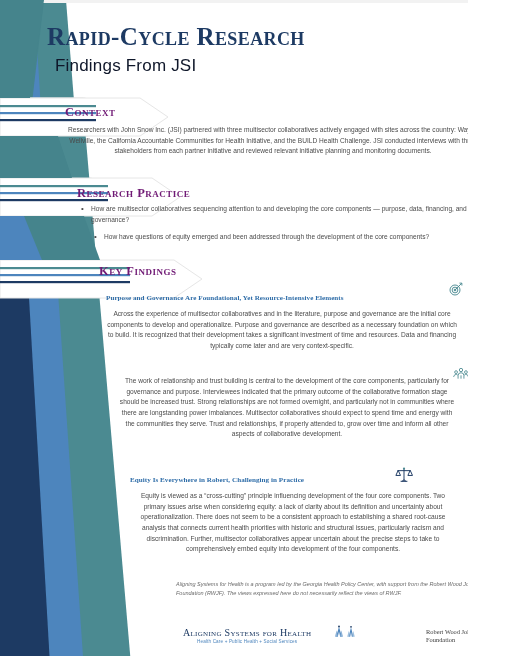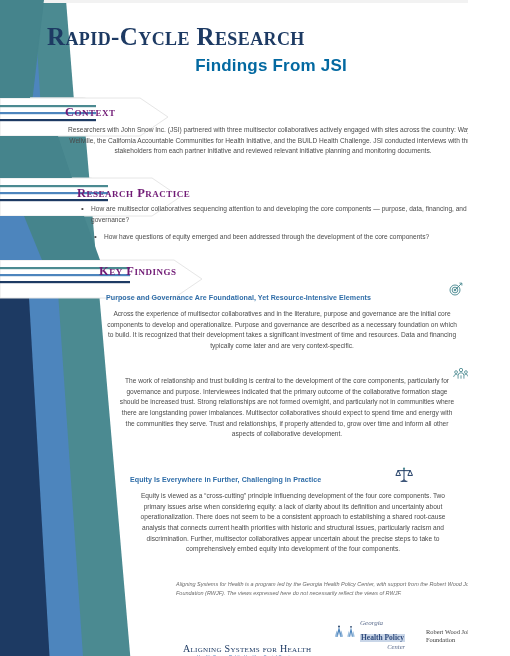--- a/index.html
+++ b/index.html
@@ -26,25 +26,24 @@
     font-size:25px;
     letter-spacing:.4px;
     color:#1d3a63;
     line-height:1.06;
     margin:0;
     white-space:nowrap;
   }
   .doc-subtitle{
     font-family:"Liberation Sans", sans-serif;
     font-size:17px;
-    color:#0369a1;
+    color:#0f172a;
     margin:5px 0 0 8px;
-    font-weight:700;
+    font-weight:400;
     letter-spacing:.2px;
-    text-align:center;
   }
 
   .sec-head{
     position:absolute;
     font-family:"Liberation Serif", serif;
     font-variant:small-caps;
     font-weight:bold;
     font-size:12.5px;
     letter-spacing:.5px;
     color:#701a75;
@@ -86,20 +85,21 @@
 
   .finding{position:absolute;width:auto;}
   .finding-head{
     font-size:7.1px;
     font-weight:bold;
     color:#2f6da8;
     letter-spacing:.05px;
     white-space:nowrap;
     display:inline-block;
     vertical-align:middle;
+    font-family:Liberation Serif, serif;
   }
   .finding-body{
     font-size:6.6px;
     line-height:1.62;
     color:#4b4b4b;
     text-align:center;
     margin-top:3px;
   }
   #finding-0{left:106px;top:288px;width:352px;}
   #finding-1{left:118px;top:373px;width:338px;}
@@ -127,21 +127,20 @@
     position:absolute;left:0;top:616px;width:510px;height:40px;
   }
   .logo-ash{position:absolute;left:183px;top:11px;text-align:center;}
   .logo-ash .l1{
     font-family:"Liberation Serif", serif;
     font-variant:small-caps;
     font-size:10px;
     letter-spacing:.3px;
     color:#1d3a63;
     white-space:nowrap;
-    margin-top:16px;
   }
   .logo-ash .l2{
     font-size:4.6px;
     color:#4d85bd;
     letter-spacing:.15px;
     margin-top:1px;
     white-space:nowrap;
   }
   .ash-mark{position:absolute;left:332px;top:9px;}
   .ghpc-mark{position:absolute;left:344px;top:625px;}
@@ -320,21 +319,21 @@
     <div class="finding" id="finding-0">
       <div class="finding-head">Purpose and Governance Are Foundational, Yet Resource-Intensive Elements</div>
       <div class="finding-body">Across the experience of multisector collaboratives and in the literature, purpose and governance are the initial core components to develop and operationalize. Purpose and governance are described as a necessary foundation on which to build. It is recognized that their development takes a significant investment of time and resources. Data and financing typically come later and are very context-specific.</div>
     </div>
 
     <div class="finding" id="finding-1">
       <div class="finding-body">The work of relationship and trust building is central to the development of the core components, particularly for governance and purpose. Interviewees indicated that the primary outcome of the collaborative formation stage should be increased trust. Strong relationships are not formed overnight, and particularly not in communities where there are longstanding power imbalances. Multisector collaboratives should expect to spend time and energy with the communities they serve. Trust and relationships, if properly attended to, grow over time and inform all other aspects of collaborative development.</div>
     </div>
 
     <div class="finding" id="finding-2">
-      <div class="finding-head">Equity Is Everywhere in Further, Challenging in Practice</div>
+      <div class="finding-head">Equity Is Everywhere in Robert, Challenging in Practice</div>
       <div class="finding-body">Equity is viewed as a “cross-cutting” principle influencing development of the four core components. Two primary issues arise when considering equity: a lack of clarity about its definition and uncertainty about operationalization. There does not seem to be a consistent approach to establishing a shared root-cause analysis that connects current health priorities with historic and structural issues, particularly racism and discrimination. Further, multisector collaboratives appear uncertain about the precise steps to take to comprehensively embed equity into development of the four components.</div>
     </div>
 
     <div class="f-icons" id="icons-0">
       <svg class="icon" width="16" height="16" viewBox="0 0 24 24" fill="none" stroke="#4b8a91" stroke-width="1.4">
         <circle cx="10.5" cy="13.5" r="7.5"></circle>
         <circle cx="10.5" cy="13.5" r="4.3"></circle>
         <circle cx="10.5" cy="13.5" r="1.3" fill="#4b8a91"></circle>
         <path d="M10.5 13.5 L20.5 3.5"></path>
         <path d="M17.2 3.2 L20.8 3.2 L20.8 6.8" stroke-linejoin="round"></path>
@@ -387,25 +386,20 @@
         <circle cx="12" cy="2.6" r="1.6" fill="#1d3a63"></circle>
       </svg>
     </div>
 
     <svg class="ghpc-mark" width="14" height="14" viewBox="0 0 24 24">
       <path d="M12 4 L16 20 H13.4 L12 12 L10.6 20 H8 Z" fill="#4d85bd"></path>
       <path d="M5.5 20 L8.2 10 L9.8 20 Z" fill="#9fc0de"></path>
       <path d="M18.5 20 L15.8 10 L14.2 20 Z" fill="#9fc0de"></path>
       <circle cx="12" cy="3.2" r="1.5" fill="#1d3a63"></circle>
     </svg>
-    <div class="ghpc-text">
-      <div class="g1">Georgia</div>
-      <div class="g2">Health Policy</div>
-      <div class="g3">Center</div>
-    </div>
 
     <div class="logo-rwjf">
       <div>Robert Wood Johnson</div>
       <div>Foundation</div>
     </div>
     <svg class="rwjf-mark" width="44" height="22" viewBox="0 0 44 22">
       <path d="M43 1 C33 5 24 11 16 19 C22 12 31 5 43 1 Z" fill="#8b7bb8"></path>
       <path d="M40 5 C31 8 22 13 14 20 C20 14 29 8 40 5 Z" fill="#9b8cc4"></path>
       <path d="M36 9 C28 11 20 15 12 21 C18 16 26 11 36 9 Z" fill="#ab9ed0"></path>
       <path d="M31 13 C25 14 18 17 10 21.5 C16 18 23 14.5 31 13 Z" fill="#bbb0da"></path>

